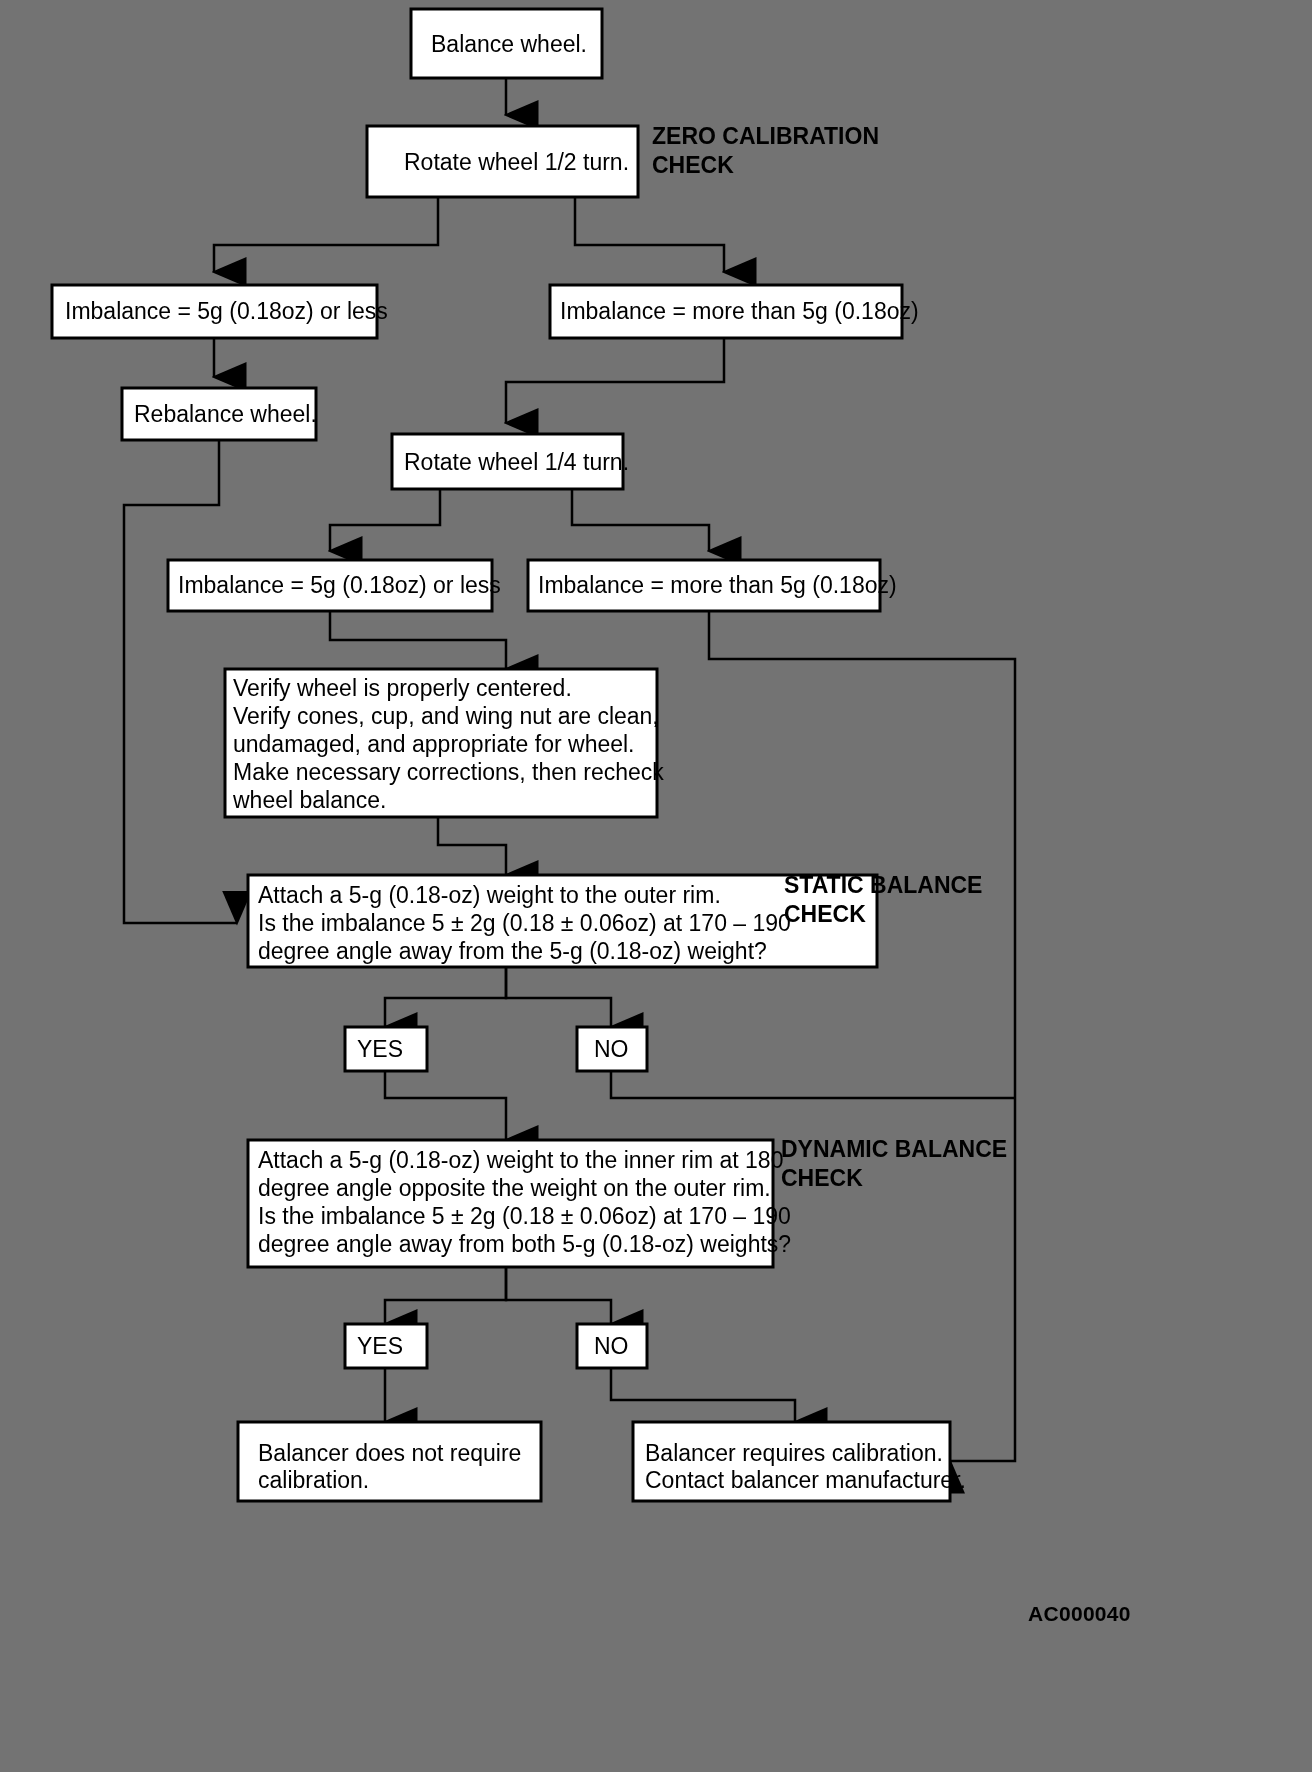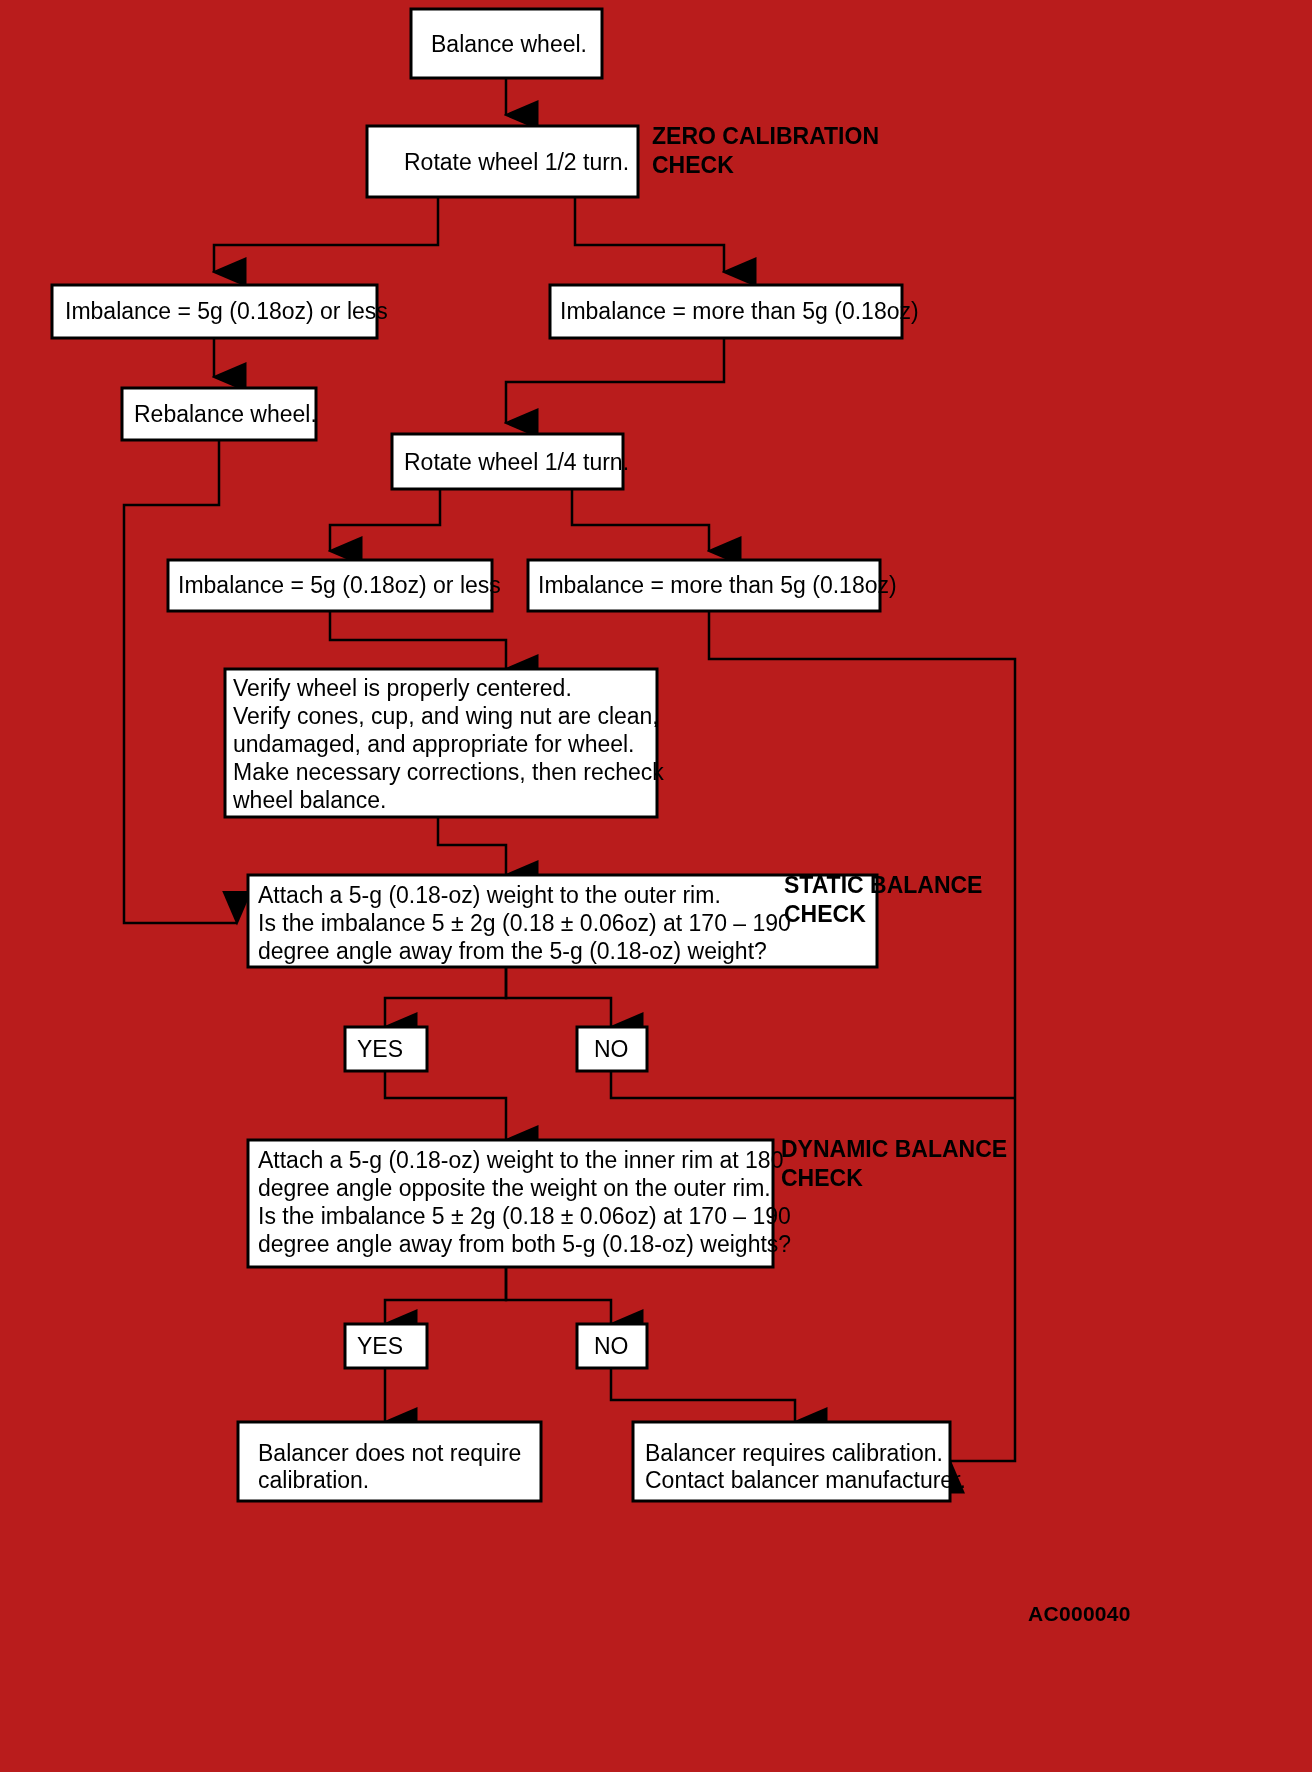--- a/index.html
+++ b/index.html
@@ -4,21 +4,21 @@
 <style>
   html, body {
     margin: 0;
     padding: 0;
     background: #ffffff;
   }
   #page {
     position: relative;
     width: 1312px;
     height: 1772px;
-    background: #b91c1c;
+    background: #737373;
     font-family: "Liberation Sans", sans-serif;
   }
   svg.flow {
     position: absolute;
     top: 0;
     left: 0;
     width: 1312px;
     height: 1772px;
   }
   .node-rect {

